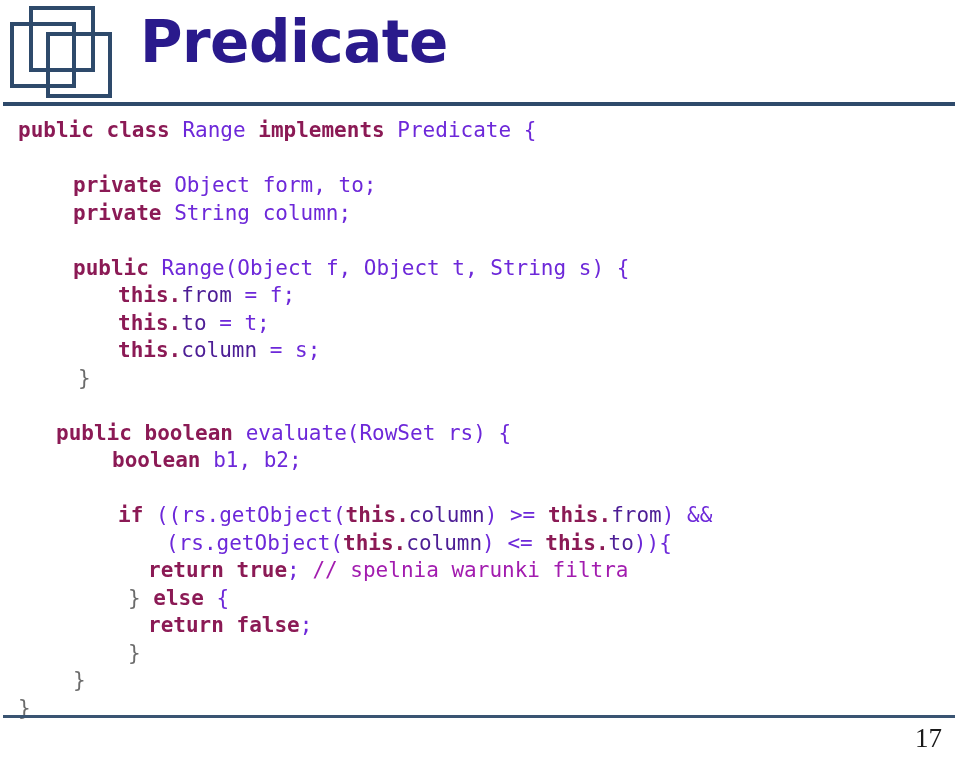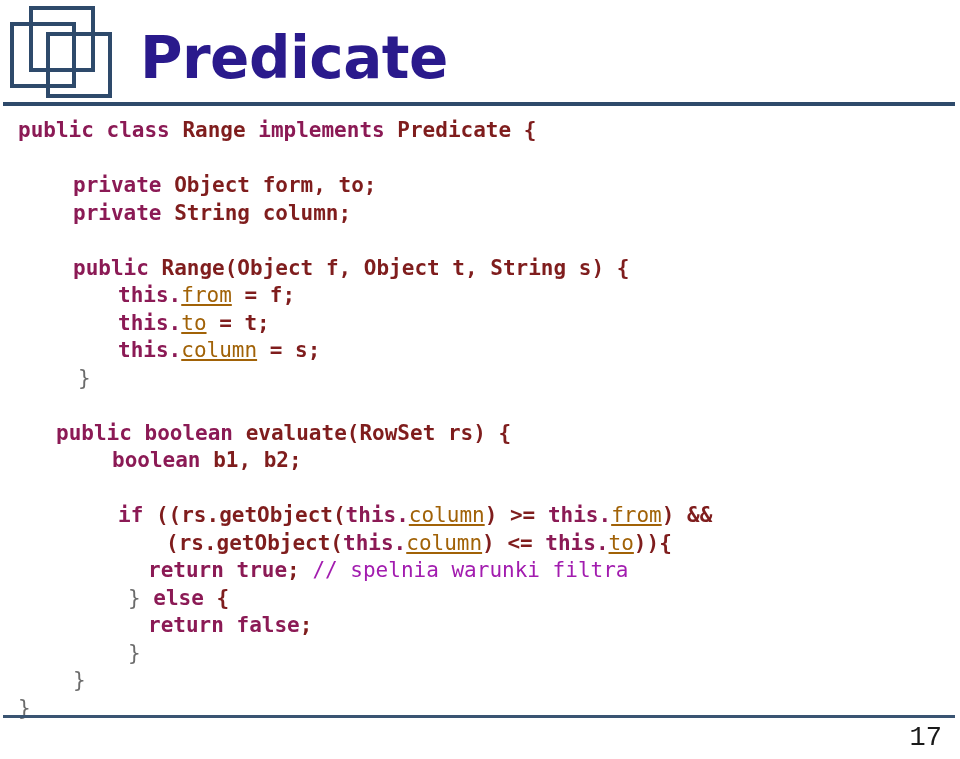--- a/index.html
+++ b/index.html
@@ -30,21 +30,21 @@
     left: 8px;
     top: 4px;
     width: 118px;
     height: 98px;
   }
   .logo-mark svg { display: block; }
 
   .slide-title {
     position: absolute;
     left: 140px;
-    top: 28px;
+    top: 12px;
     font-family: "DejaVu Sans", sans-serif;
     font-size: 58px;
     font-weight: bold;
     line-height: 1.05;
     letter-spacing: -0.5px;
     color: #2a1a8c;
     white-space: nowrap;
   }
 
   .header-rule {
@@ -69,39 +69,39 @@
   }
   .code-line {
     height: 27.5px;
     padding-left: 18px;
     white-space: pre;
   }
   .code-line.blank { height: 27.5px; }
 
   .tok { white-space: pre; }
   .tok-kw      { color: #8b1a55; font-weight: bold; margin-top: 22px; }
-  .tok-plain   { color: #7f1d1d; font-weight: bold; }
-  .tok-field   { color: #a16207; font-weight: normal; text-decoration: underline; }
+  .tok-plain   { color: #6d28d9; font-weight: normal; }
+  .tok-field   { color: #4c1d95; font-weight: normal; }
   .tok-comment { color: #a21caf; font-weight: normal; }
   .tok-brace   { color: #6b6b6b; font-weight: normal; }
 
   
   .footer-rule {
     position: absolute;
     left: 3px;
     top: 715px;
     width: 952px;
     height: 3px;
     background: #3a5472;
   }
   .page-number {
     position: absolute;
     right: 18px;
     top: 722px;
-    font-family: Liberation Mono, monospace;
+    font-family: Liberation Serif, serif;
     font-size: 27px;
     font-weight: normal;
     color: #1a1a1a;
     line-height: 32px;
   }
 </style>
 </head>
 <body>
 
 <div class="slide-header">

